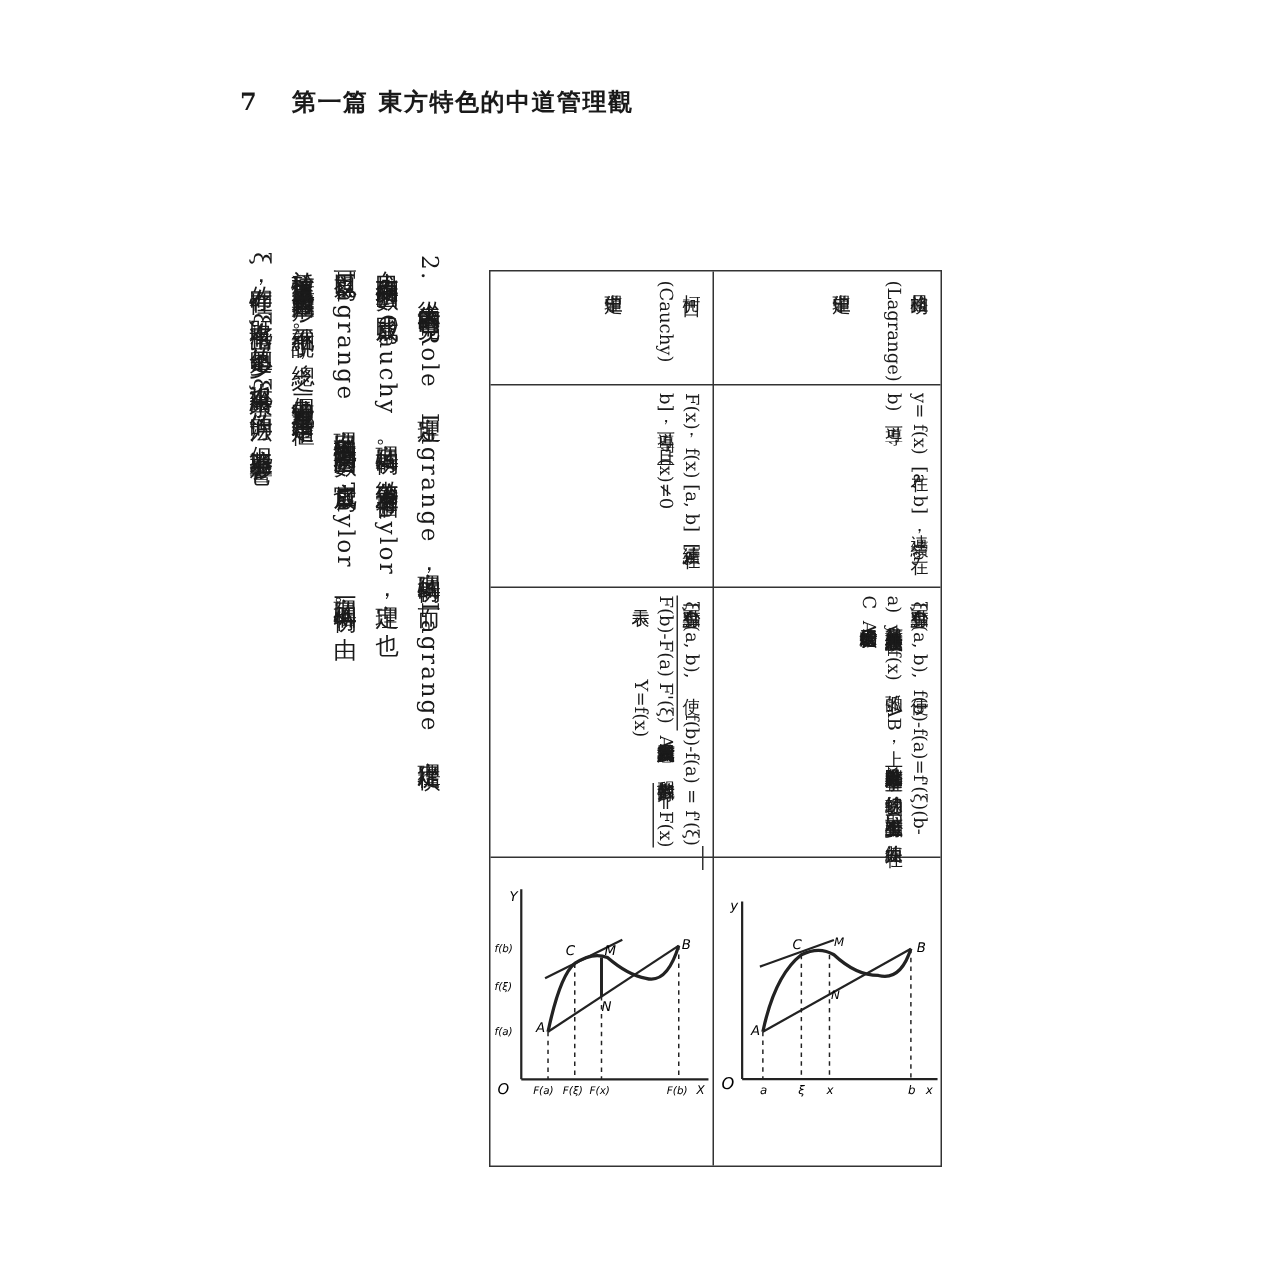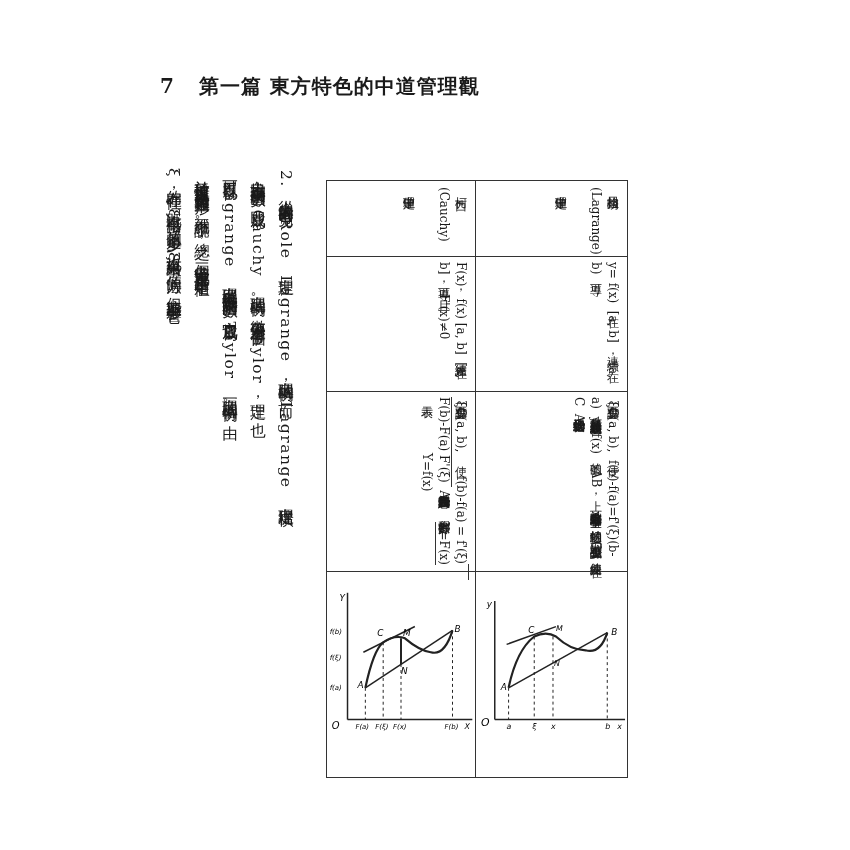--- a/index.html
+++ b/index.html
@@ -1,18 +1,18 @@
 <!DOCTYPE html>
 <html><head>
 <meta charset="utf-8">
 <style>
   html, body { margin: 0; padding: 0; background: #ffffff; }
   body { width: 850px; height: 850px; position: relative; overflow: hidden;
          font-family: "DejaVu Serif", "Liberation Serif", serif; color: #1a1a1a; }
-  .header { position: absolute; left: 160px; top: 73px; font-size: 20px; font-weight: bold;
+  .header { position: absolute; left: 160px; top: 58px; font-size: 16px; font-weight: bold;
             letter-spacing: 1px; white-space: nowrap; }
   .header .pnum { margin-right: 16px; }
 
   
   .body-text { position: absolute; top: 168px; right: 550px; height: 620px;
                writing-mode: vertical-rl; font-size: 15.5px; line-height: 28px;
                letter-spacing: 1.5px; }
   .body-text p { margin: 0; }
   .body-text .para-start { padding-top: 2px; }
 

